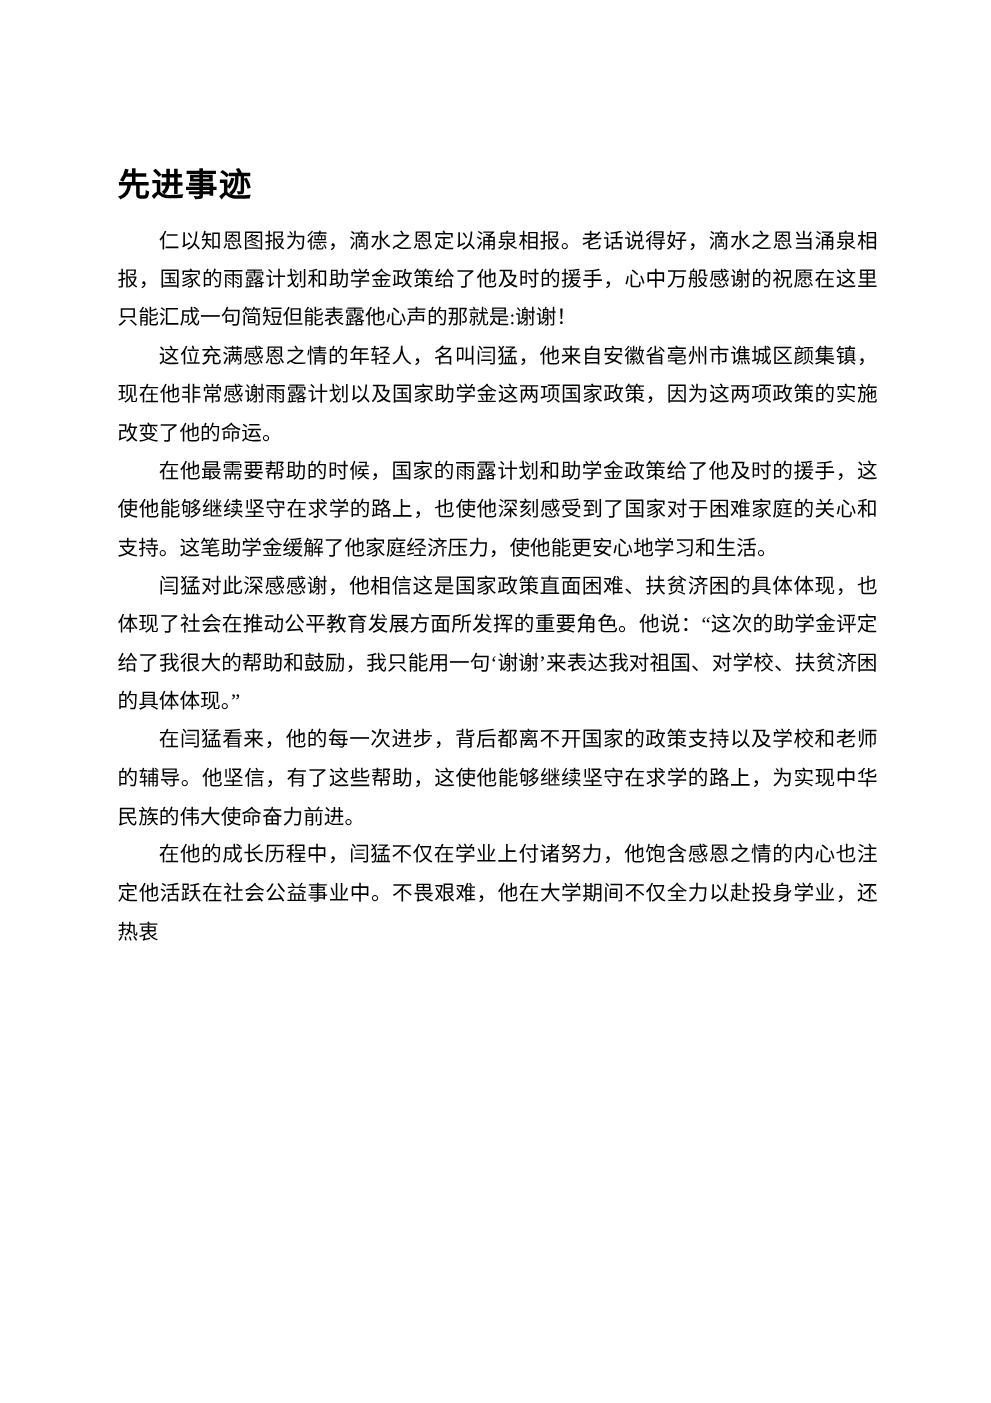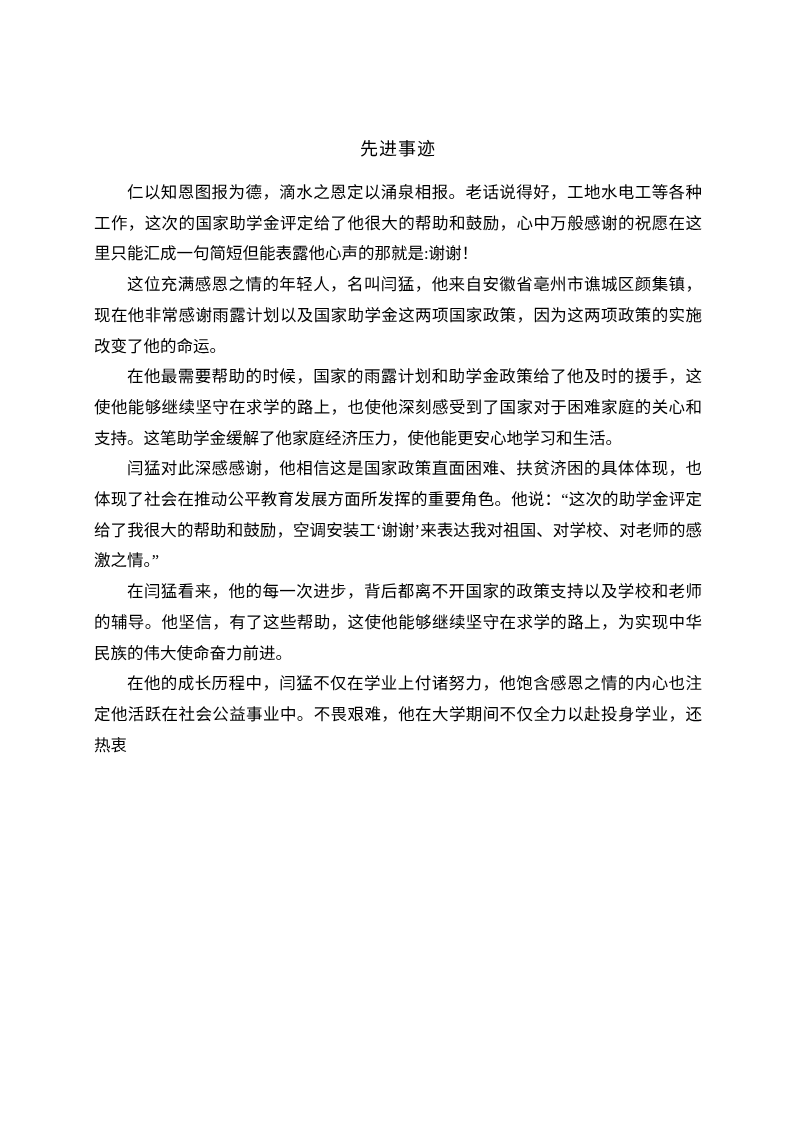--- a/index.html
+++ b/index.html
@@ -14,42 +14,41 @@
     margin: 0 auto;
     background: #ffffff;
     overflow: hidden;
     box-sizing: border-box;
     padding: 132px 91px 0 94px;
     font-family: "Liberation Serif", "DejaVu Serif", serif;
     color: #000000;
   }
   .doc-title {
     margin: 0 0 12px 0;
-    font-size: 18px;
+    font-size: 26px;
     line-height: 34px;
-    font-weight: normal;
-    text-align: center;
+    font-weight: bold;
     letter-spacing: 1px;
   }
   .para {
     margin: 0;
     font-size: 16.5px;
     line-height: 30.7px;
     text-align: justify;
     text-justify: inter-ideograph;
     text-indent: 2em;
     word-break: break-all;
   }
 </style>
 </head>
 <body>
 
 <div class="page" style="background: rgb(255, 255, 255); color: rgb(0, 0, 0);">
   <h1 class="doc-title">先进事迹</h1>
   <div>
-      <p class="para">仁以知恩图报为德，滴水之恩定以涌泉相报。老话说得好，工地水电工等各种工作，这次的国家助学金评定给了他很大的帮助和鼓励，心中万般感谢的祝愿在这里只能汇成一句简短但能表露他心声的那就是:谢谢！</p>
+      <p class="para">仁以知恩图报为德，滴水之恩定以涌泉相报。老话说得好，滴水之恩当涌泉相报，国家的雨露计划和助学金政策给了他及时的援手，心中万般感谢的祝愿在这里只能汇成一句简短但能表露他心声的那就是:谢谢！</p>
       <p class="para">这位充满感恩之情的年轻人，名叫闫猛，他来自安徽省亳州市谯城区颜集镇，现在他非常感谢雨露计划以及国家助学金这两项国家政策，因为这两项政策的实施改变了他的命运。</p>
       <p class="para">在他最需要帮助的时候，国家的雨露计划和助学金政策给了他及时的援手，这使他能够继续坚守在求学的路上，也使他深刻感受到了国家对于困难家庭的关心和支持。这笔助学金缓解了他家庭经济压力，使他能更安心地学习和生活。</p>
-      <p class="para">闫猛对此深感感谢，他相信这是国家政策直面困难、扶贫济困的具体体现，也体现了社会在推动公平教育发展方面所发挥的重要角色。他说：“这次的助学金评定给了我很大的帮助和鼓励，空调安装工‘谢谢’来表达我对祖国、对学校、对老师的感激之情。”</p>
+      <p class="para">闫猛对此深感感谢，他相信这是国家政策直面困难、扶贫济困的具体体现，也体现了社会在推动公平教育发展方面所发挥的重要角色。他说：“这次的助学金评定给了我很大的帮助和鼓励，我只能用一句‘谢谢’来表达我对祖国、对学校、扶贫济困的具体体现。”</p>
       <p class="para">在闫猛看来，他的每一次进步，背后都离不开国家的政策支持以及学校和老师的辅导。他坚信，有了这些帮助，这使他能够继续坚守在求学的路上，为实现中华民族的伟大使命奋力前进。</p>
       <p class="para">在他的成长历程中，闫猛不仅在学业上付诸努力，他饱含感恩之情的内心也注定他活跃在社会公益事业中。不畏艰难，他在大学期间不仅全力以赴投身学业，还热衷</p>
     </div>
 </div>
 
 </body></html>

